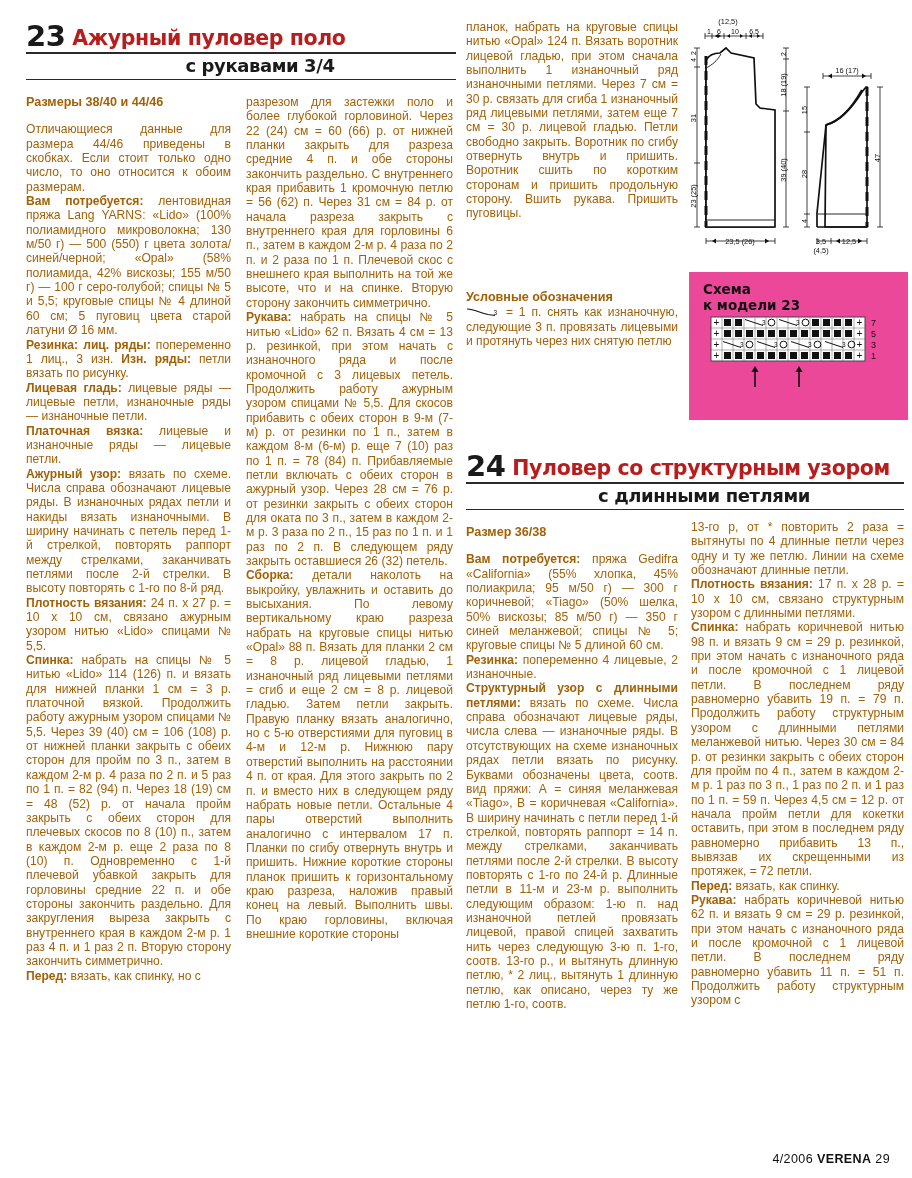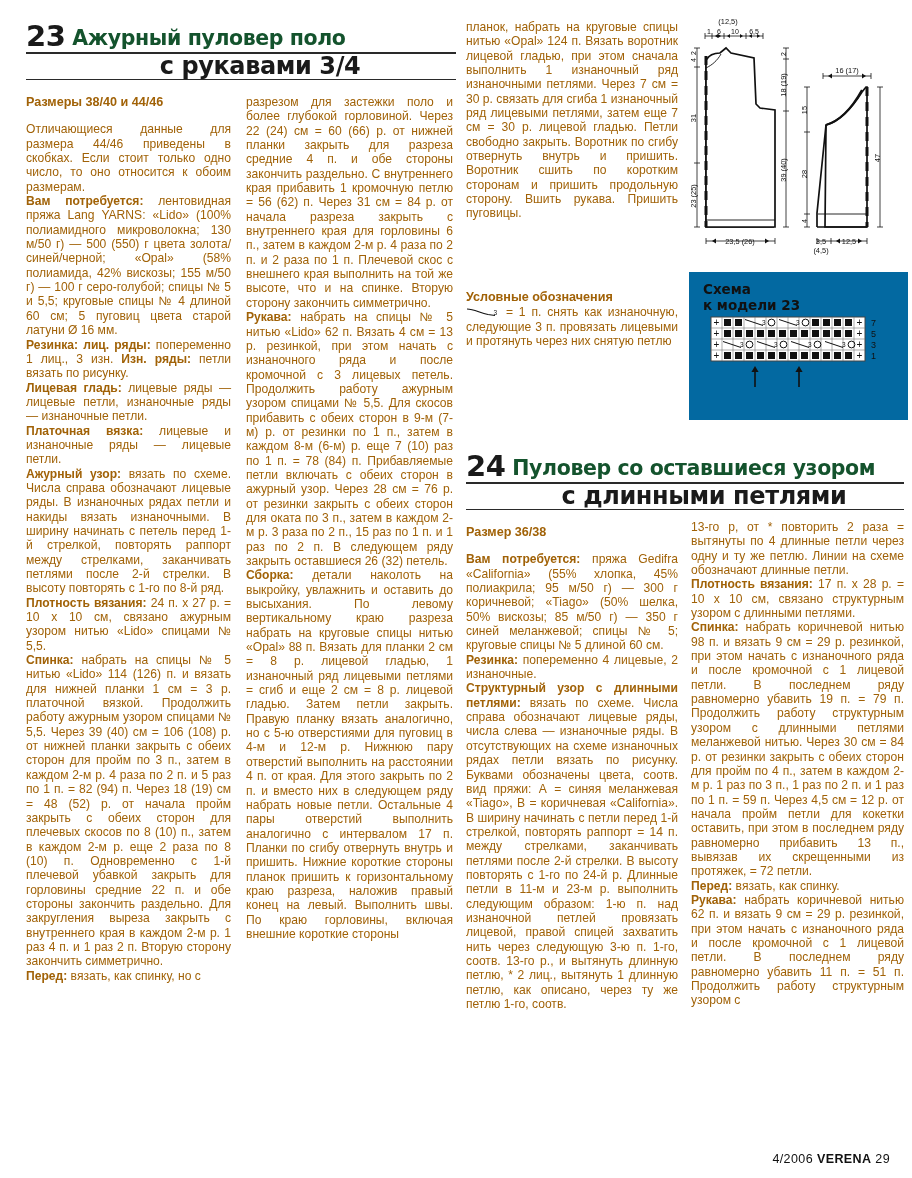--- a/index.html
+++ b/index.html
@@ -60,32 +60,32 @@
     letter-spacing: -0.5px;
     color: #1a1a1a;
     margin-right: 7px;
   }
   .title-txt {
     font-family: "DejaVu Sans", sans-serif;
     font-weight: bold;
     font-size: 20.5px;
     line-height: 23px;
     letter-spacing: -0.4px;
-    color: #14532d;
+    color: #b91c1c;
     white-space: nowrap;
   }
   .title-rule {
     height: 1.6px;
     background: #2a2a2a;
     margin-top: 2px;
   }
   .title-line2 {
     font-family: "DejaVu Sans", sans-serif;
     font-weight: bold;
-    font-size: 24px;
+    font-size: 18px;
     line-height: 24px;
     letter-spacing: -0.4px;
     color: #1a1a1a;
     padding-left: 38px;
     white-space: nowrap;
   }
   .title-rule2 {
     height: 1.6px;
     background: #2a2a2a;
     margin-top: 1px;
@@ -96,21 +96,21 @@
     position: absolute;
     left: 690px; top: 8px;
     width: 218px; height: 262px;
   }
 
   
   .schema-box {
     position: absolute;
     left: 689px; top: 272px;
     width: 219px; height: 148px;
-    background: #0369a1;
+    background: #ec4899;
   }
   .schema-title {
     position: absolute;
     left: 14px; top: 10px;
     font-family: "DejaVu Sans", sans-serif;
     font-weight: bold;
     font-size: 13.5px;
     line-height: 15.5px;
     color: #111;
   }
@@ -407,21 +407,21 @@
           <line x1="110" y1="115" x2="110" y2="97" stroke="#111" stroke-width="1.6"></line>
           <path d="M110,94 l-3.6,6 h7.2 z" fill="#111"></path>
         </g>
       </g>
     </svg>
   </div>
 
   <div class="title-block title-24">
     <div class="title-row">
       <span class="title-num">24</span>
-      <span class="title-txt">Пуловер со оставшиеся узором</span>
+      <span class="title-txt">Пуловер со структурным узором</span>
     </div>
     <div class="title-rule"></div>
     <div class="title-line2">с длинными петлями</div>
     <div class="title-rule2"></div>
   </div>
 
   <div class="col col3c">
     <p style="font-weight:bold; font-size:12.6px; margin-bottom:13px;">Размер 36/38</p>
     <p><b>Вам потребуется:</b><span> пряжа Gedifra «California» (55% хлопка, 45% полиакрила; 95 м/50 г) — 300 г коричневой; «Tiago» (50% шелка, 50% вискозы; 85 м/50 г) — 350 г синей меланжевой; спицы № 5; круговые спицы № 5 длиной 60 см.</span></p>
     <p><b>Резинка:</b><span> попеременно 4 лицевые, 2 изнаночные.</span></p>

